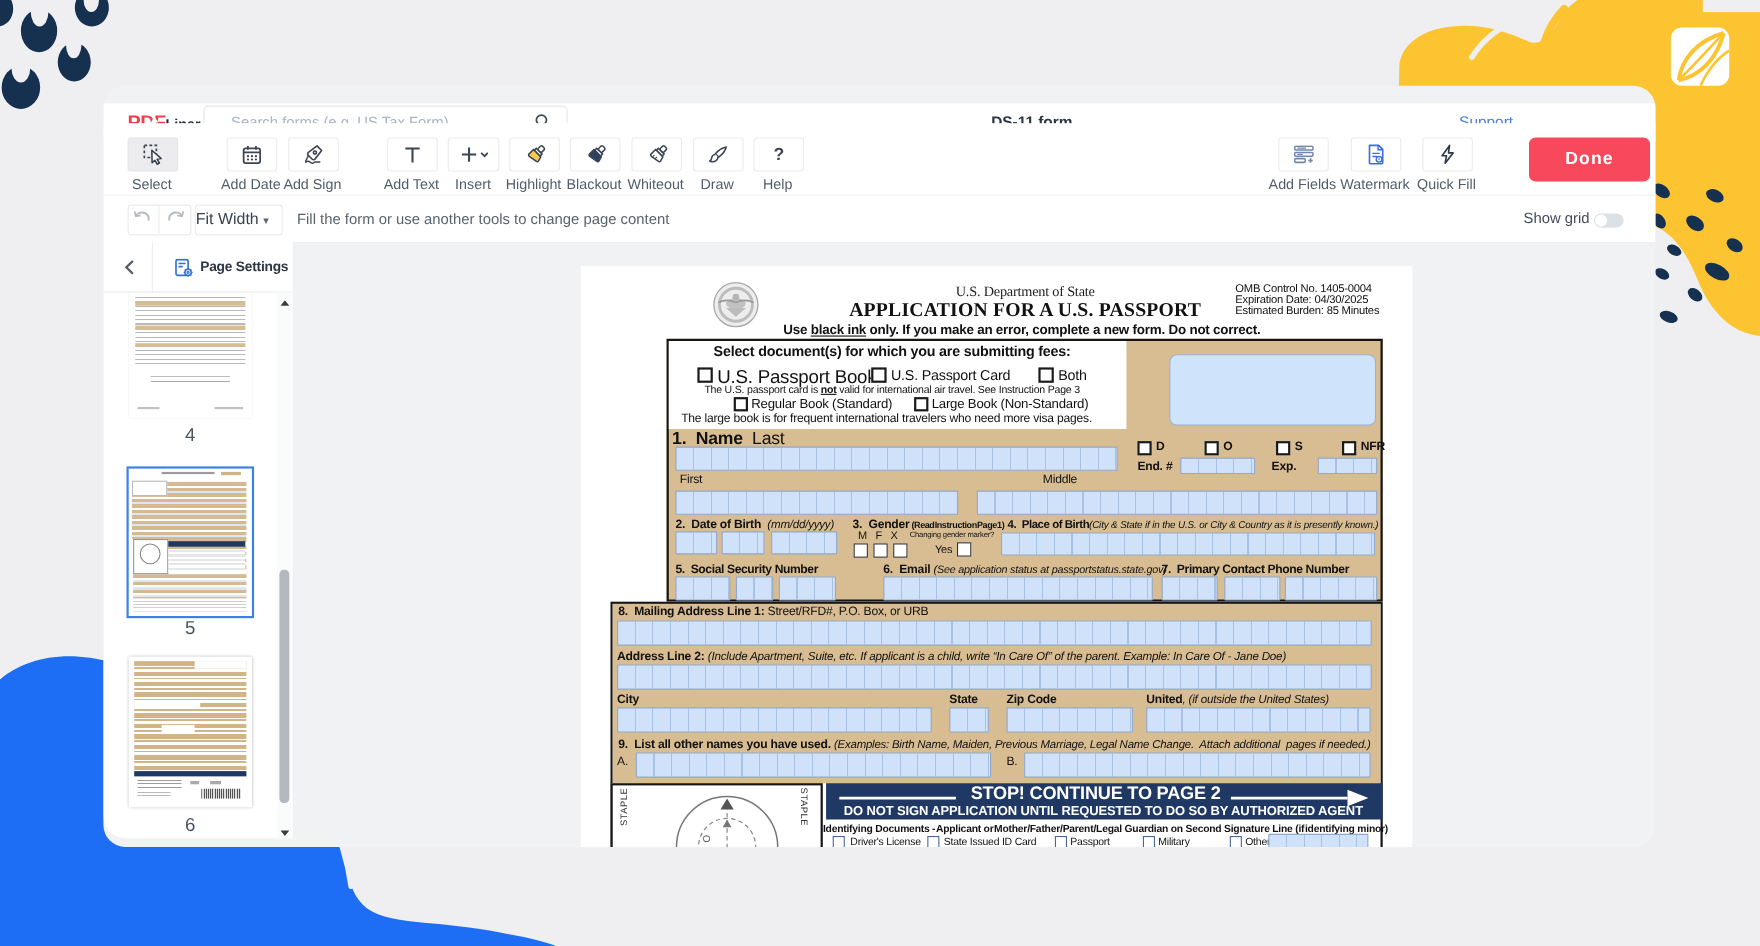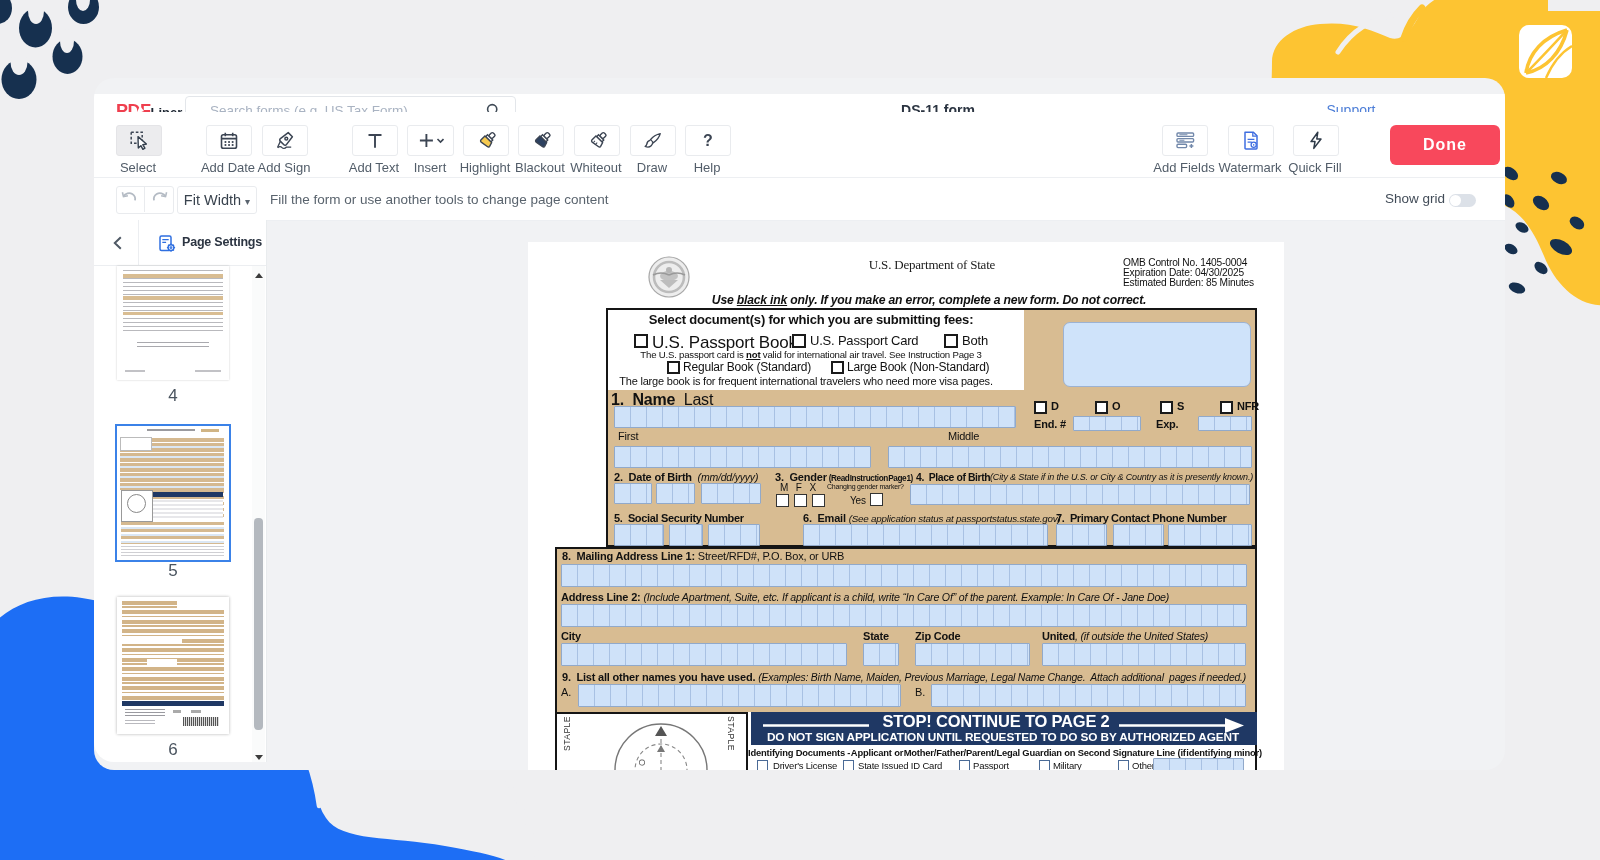--- a/index.html
+++ b/index.html
@@ -199,21 +199,21 @@
  <div class="abs" style="left:22px;top:8px;width:56px;height:26px;border:1px solid #e9ebee;border-radius:3px;background:#fff"></div>
  <div class="abs" style="left:50px;top:8px;width:1px;height:26px;background:#e9ebee"></div>
  <svg class="abs" style="left:27px;top:12px" width="18" height="17" viewBox="0 0 18 17" fill="none" stroke="#b4bbc4" stroke-width="1.8">
         <path d="M2.4,6.4 C4.4,3.2 8.4,2.2 11.3,4.0 C13.5,5.4 14.6,7.8 14,10.4"></path>
         <path d="M1.4,2.2 L2.5,6.6 L6.9,5.7" stroke-width="1.6"></path>
       </svg>
  <svg class="abs" style="left:56px;top:12px" width="18" height="17" viewBox="0 0 18 17" fill="none" stroke="#b4bbc4" stroke-width="1.8">
         <path d="M15.6,6.4 C13.6,3.2 9.6,2.2 6.7,4.0 C4.5,5.4 3.4,7.8 4,10.4"></path>
         <path d="M16.6,2.2 L15.5,6.6 L11.1,5.7" stroke-width="1.6"></path>
       </svg>
- <div class="abs" style="left:83px;top:8px;width:78px;height:26px;border:1px solid #e9ebee;border-radius:3px;background:#fff;text-align:center;font-size:14.5px;color:#39434e;line-height:26px">Fit Width <span style="font-size:10px;color:#5a646e">▾</span></div>
+ <div class="abs" style="left:83px;top:8px;width:78px;height:26px;border:1px solid #e9ebee;border-radius:3px;background:#fff;font-size:14.5px;color:#39434e;line-height:26px">Fit Width <span style="font-size:10px;color:#5a646e">▾</span></div>
  <div class="abs" style="left:176px;top:14px;font-size:13.5px;color:#59636d">Fill the form or use another tools to change page content</div>
  <div class="abs" style="left:1291px;top:13px;font-size:13.5px;color:#424c58;font-weight:500;white-space:nowrap">Show grid</div>
  <div class="abs" style="left:1355px;top:16px;width:27px;height:13px;background:#dce1e8;border-radius:7px">
         <div style="position:absolute;left:1px;top:1px;width:11px;height:11px;background:#fff;border-radius:50%"></div>
       </div>
 </div>
 <div id="sidebar">
  <div id="sbhead">
   <svg class="abs" style="left:18px;top:16px" width="11" height="14" viewBox="0 0 11 14">
           <path d="M8.8,1.2 L2.8,7 L8.8,12.8" fill="none" stroke="#4f5965" stroke-width="2"></path>
@@ -283,22 +283,23 @@
  <svg class="abs" style="left:119px;top:13px" width="44" height="44" viewBox="0 0 44 44">
         <circle cx="22" cy="22" r="20.5" fill="#ededed"></circle>
         <circle cx="22" cy="22" r="20" fill="none" stroke="#a8a8a8" stroke-width="1.2"></circle>
         <circle cx="22" cy="22" r="15" fill="none" stroke="#bcbcbc" stroke-width="2.6"></circle>
         <ellipse cx="22" cy="21" rx="9" ry="5" fill="#c2c2c2"></ellipse>
         <circle cx="22" cy="15" r="3" fill="#b5b5b5"></circle>
         <path d="M13,25 h18 l-9,8 z" fill="#bdbdbd"></path>
         <path d="M6,20 Q14,16 22,20 M38,20 Q30,16 22,20" stroke="#999" stroke-width="1.6" fill="none"></path>
       </svg>
  <div class="abs nw" style="left:404px;top:15px;transform:translateX(-50%);font-family:'Liberation Serif',serif;font-size:13px;color:#1c1c1c">U.S. Department of State</div>
+ <div class="abs nw" style="left:404px;top:29px;transform:translateX(-50%);font-family:'Liberation Serif',serif;font-size:17.9px;font-weight:bold;color:#111;letter-spacing:.2px">APPLICATION FOR A U.S. PASSPORT</div>
  <div class="abs nw" style="left:595px;top:16px;font-size:10.2px;color:#111;line-height:9.8px">OMB Control No. 1405-0004<br>Expiration Date: 04/30/2025<br>Estimated Burden: 85 Minutes</div>
- <div class="abs nw" style="left:401px;top:51px;transform:translateX(-50%);font-size:12.2px;font-weight:bold;font-style:italic;color:#111">Use <u>black ink</u> only. If you make an error, complete a new form. Do not correct.</div>
+ <div class="abs nw" style="left:401px;top:51px;transform:translateX(-50%);font-size:12.2px;font-weight:bold;color:#111">Use <u>black ink</u> only. If you make an error, complete a new form. Do not correct.</div>
  <div class="abs" style="left:78px;top:66px;width:651px;height:239px;border:2px solid #151515;background:#d8bc92;box-sizing:border-box"></div>
  <div class="abs" style="left:80px;top:68px;width:416px;height:80px;background:#fff"></div>
  <div class="abs nw" style="left:283px;top:70px;transform:translateX(-50%);font-size:13px;font-weight:bold;color:#111">Select document(s) for which you are submitting fees:</div>
  <div class="cb" style="left:106px;top:92px;width:10px;height:10px"></div>
  <div class="abs nw" style="left:124px;top:91px;font-size:17px;color:#111">U.S. Passport Book</div>
  <div class="cb" style="left:264px;top:92px;width:10px;height:10px"></div>
  <div class="abs nw" style="left:282px;top:91px;font-size:13px;color:#111">U.S. Passport Card</div>
  <div class="cb" style="left:416px;top:92px;width:10px;height:10px"></div>
  <div class="abs nw" style="left:434px;top:91px;font-size:13px;color:#111">Both</div>
  <div class="abs nw" style="left:283px;top:106.5px;transform:translateX(-50%);font-size:9.6px;color:#111">The U.S. passport card is <b><u>not</u></b> valid for international air travel. See Instruction Page 3</div>

